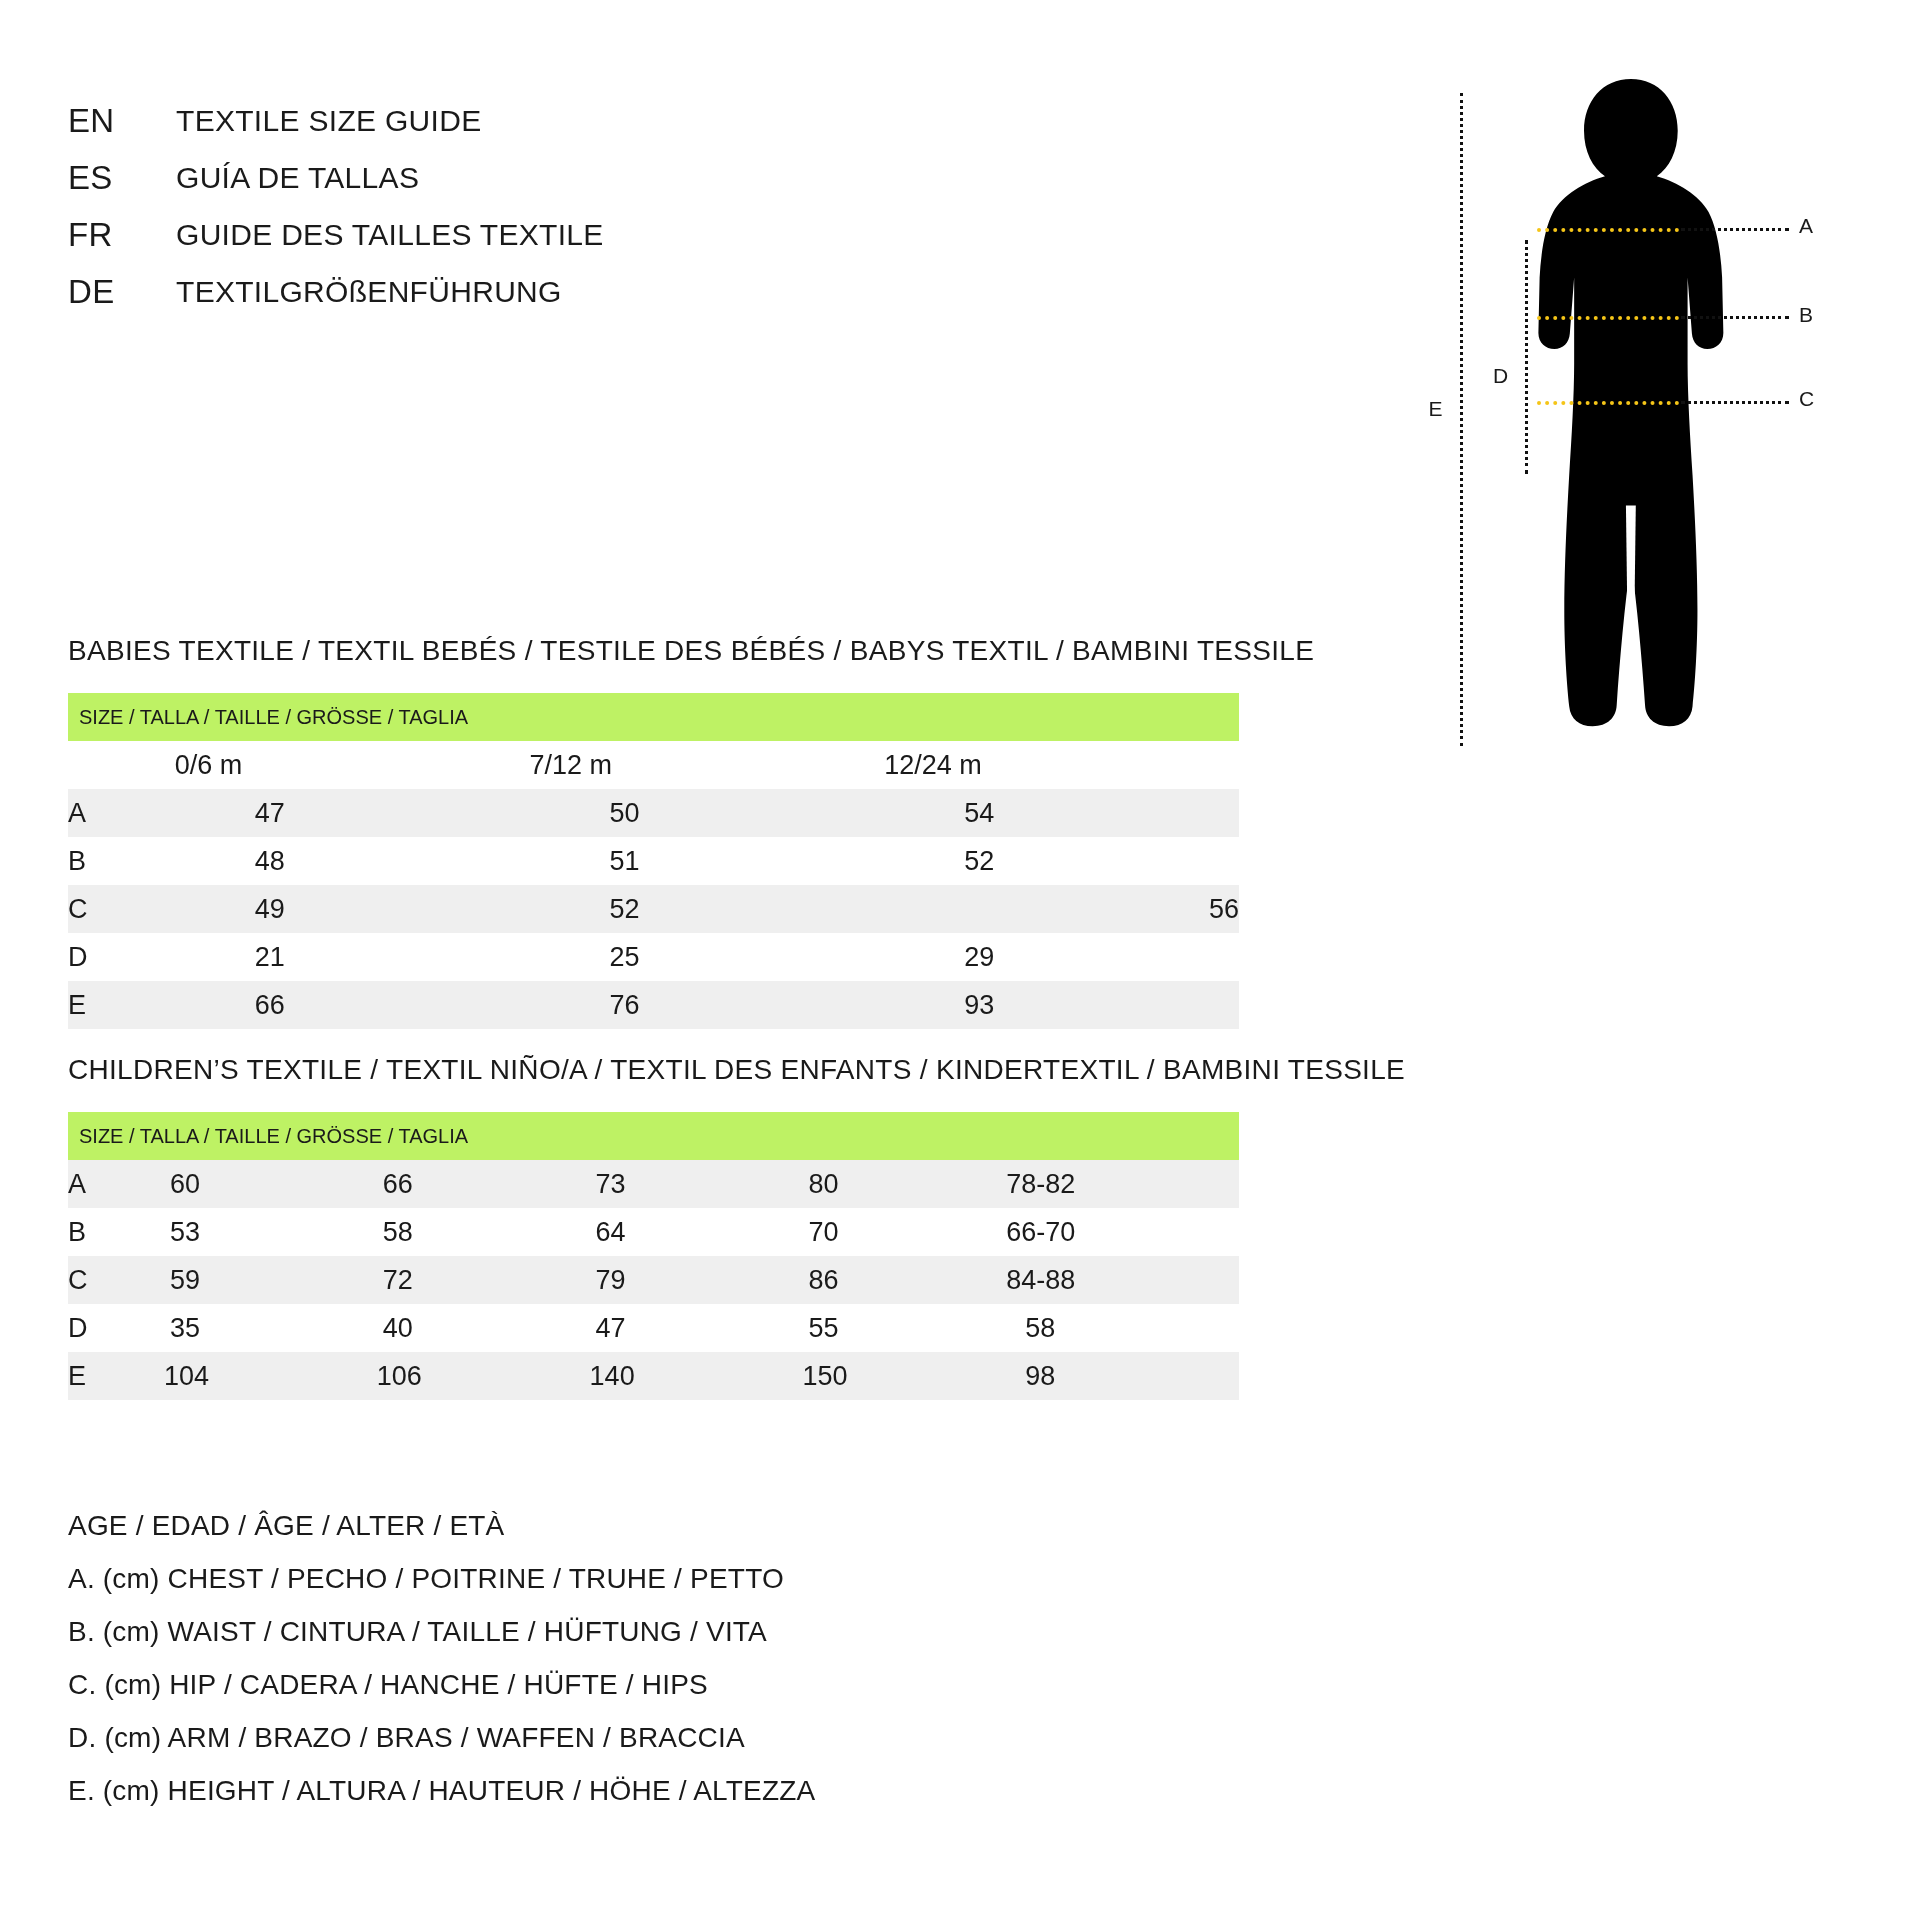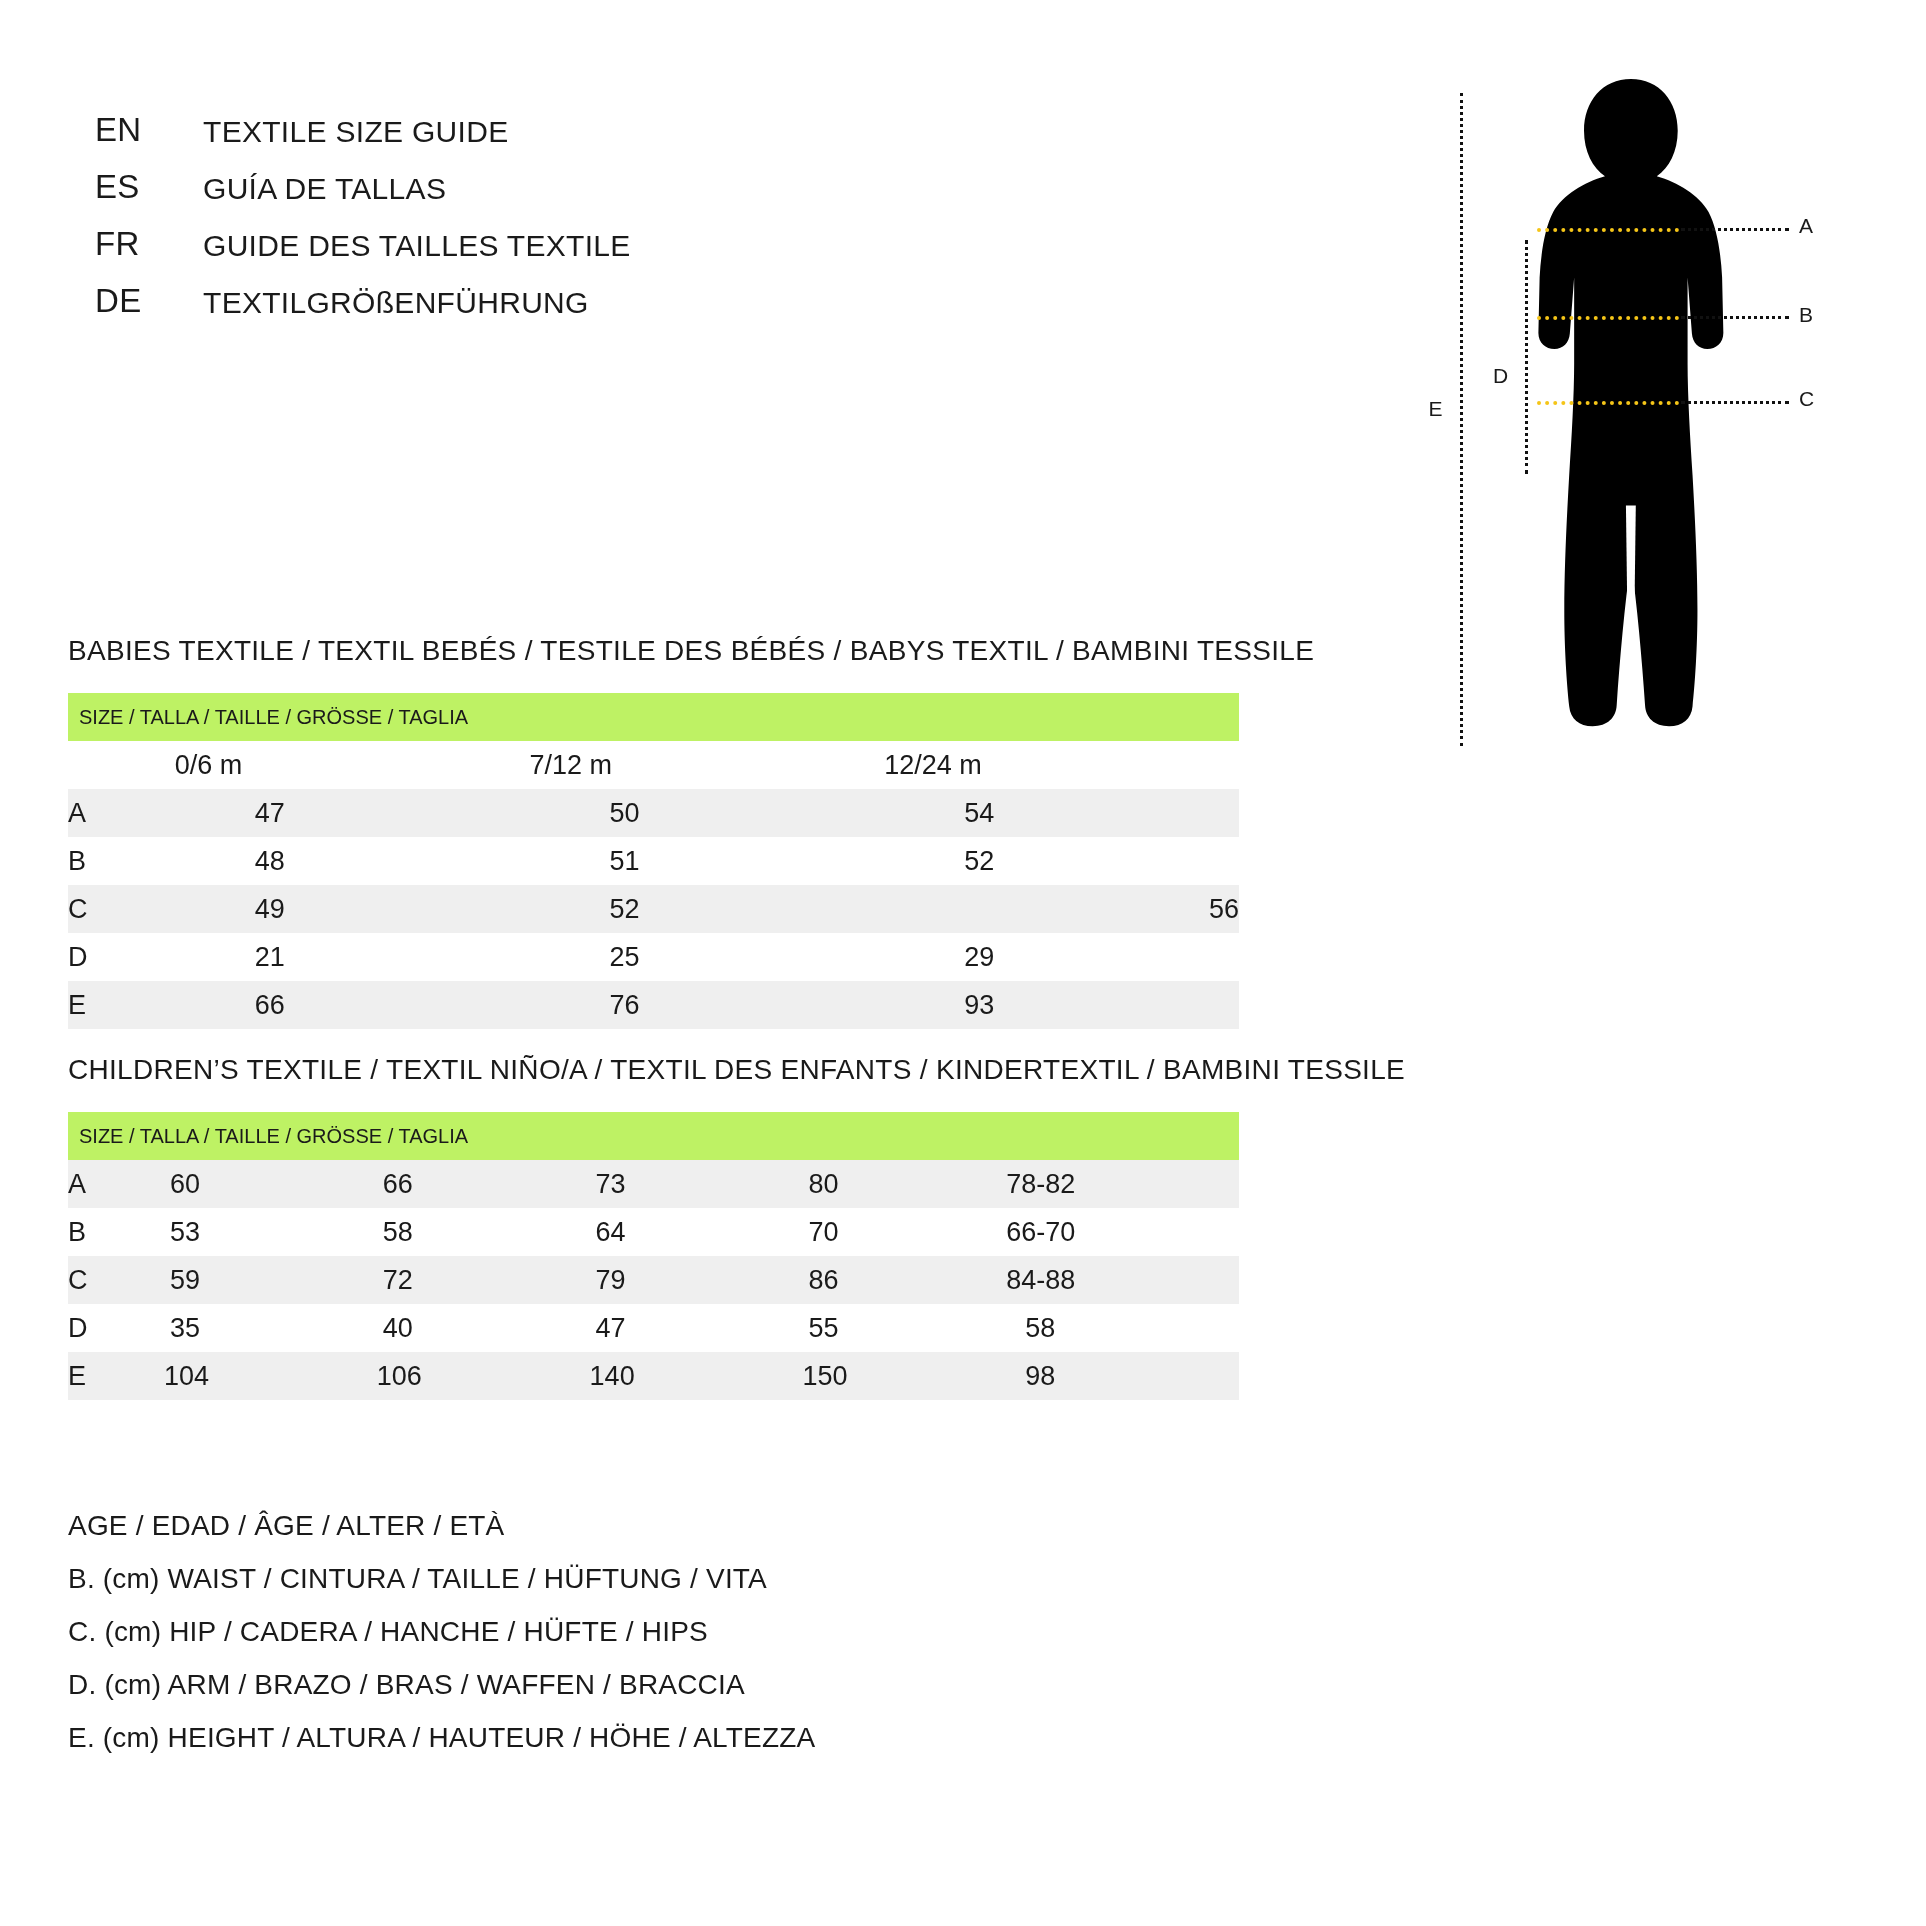--- a/index.html
+++ b/index.html
@@ -18,23 +18,22 @@
 
   
   .lang-block {
     position: absolute;
     left: 68px;
     top: 92px;
     width: 1171px;
   }
   .lang-row {
     display: flex;
-    align-items: flex-end;
+    align-items: center;
     height: 57px;
-    margin-left: 27px;
   }
   .lang-code {
     width: 108px;
     font-size: 33px;
     letter-spacing: 0.3px;
     color: #1a1a1a;
   }
   .lang-text {
     font-size: 30px;
     letter-spacing: 0.3px;
@@ -300,18 +299,19 @@
       <td style="padding-left:31px;">106</td>
       <td style="padding-left:31px;">140</td>
       <td style="padding-left:31px;">150</td>
       <td style="padding-left:41px;">98</td>
     </tr>
   </tbody>
 </table>
 
 <div class="legend">
   <div class="legend-line">AGE / EDAD / ÂGE / ALTER / ETÀ</div>
+  <div class="legend-line">A. (cm) CHEST / PECHO / POITRINE / TRUHE / PETTO</div>
   <div class="legend-line">B. (cm) WAIST / CINTURA / TAILLE / HÜFTUNG / VITA</div>
   <div class="legend-line">C. (cm) HIP / CADERA / HANCHE / HÜFTE / HIPS</div>
   <div class="legend-line">D. (cm) ARM / BRAZO / BRAS / WAFFEN / BRACCIA</div>
   <div class="legend-line">E. (cm) HEIGHT / ALTURA / HAUTEUR / HÖHE / ALTEZZA</div>
 </div>
 
 
 </body></html>

